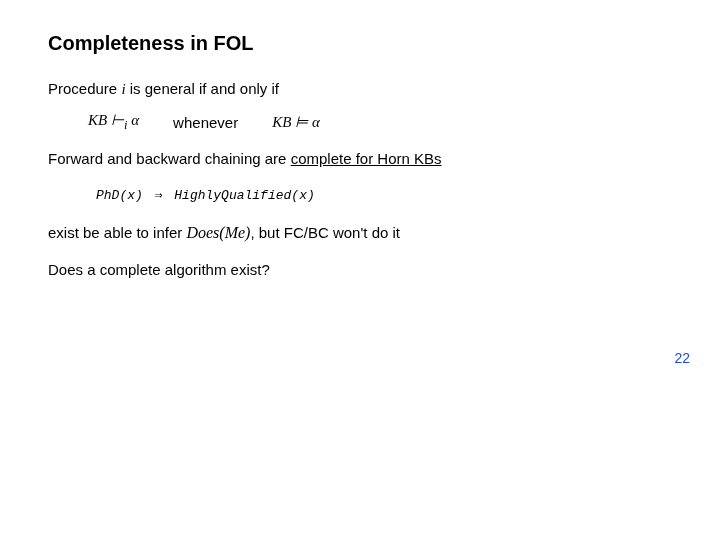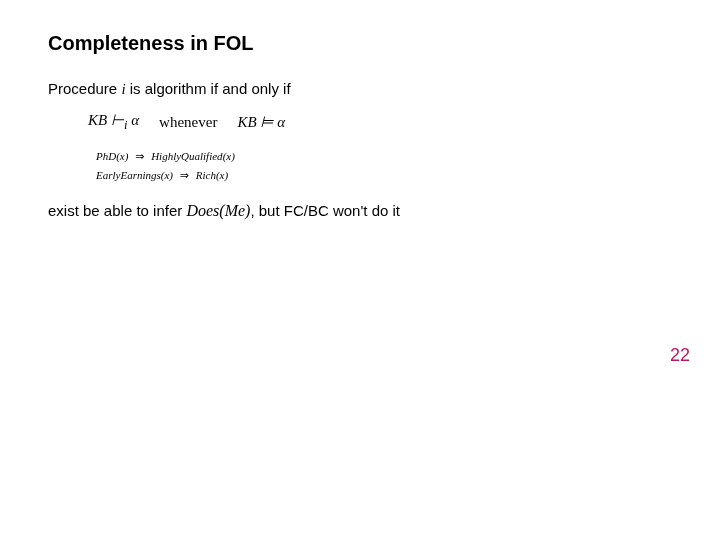--- a/index.html
+++ b/index.html
@@ -27,95 +27,100 @@
     .block {
       margin-bottom: 14px;
     }
     .math-line {
       font-family: 'Georgia', 'Times New Roman', serif;
       font-style: italic;
       font-size: 15px;
       display: flex;
       align-items: center;
       margin: 10px 0 10px 40px;
-      gap: 2px;
+      gap: 16px;
     }
     .math-formula {
       font-family: 'Georgia', 'Times New Roman', serif;
       font-style: italic;
       font-size: 15px;
     }
     .word-whenever {
-      font-family: Liberation Serif, serif;
+      font-family: Liberation Sans, sans-serif;
       font-style: normal;
       font-size: 15px;
       margin: 0 18px;
     }
     .underlined {
       text-decoration: underline;
     }
     .para {
       font-family: 'Arial', sans-serif;
       font-style: normal;
       font-size: 15px;
       line-height: 1.55;
     }
     .math-block {
       margin: 10px 0 10px 48px;
     }
     .math-block div {
-      font-family: Liberation Serif, serif;
+      font-family: Liberation Mono, monospace;
       font-style: italic;
-      font-size: 11px;
+      font-size: 13px;
       line-height: 1.7;
     }
     .arrow {
       font-style: normal;
       margin: 0 4px;
     }
     .page-num {
       position: absolute;
       bottom: 18px;
       right: 30px;
       font-family: 'Arial', sans-serif;
-      font-size: 18px;
-      color: #be185d;
+      font-size: 14px;
+      color: #1d4ed8;
     }
     .inline-math {
       font-family: 'Georgia', 'Times New Roman', serif;
       font-style: italic;
     }
   </style>
 </head>
 <body>
 
 <div class="slide">
 
   <div class="title">Completeness in FOL</div>
 
   <div class="block">
     <span class="para">
-      <span>Procedure </span><span class="inline-math">i</span><span> is algorithm if and only if</span>
+      <span>Procedure </span><span class="inline-math">i</span><span> is general if and only if</span>
     </span>
     <div class="math-line">
       <span class="math-formula"><i>KB</i> ⊢<sub>i</sub> α</span>
       <span class="word-whenever">whenever</span>
       <span class="math-formula"><i>KB</i> ⊨ α</span>
     </div>
   </div>
 
   <div class="block">
+    <div class="para">
+      <span>Forward and backward chaining are </span><span class="underlined">complete for Horn KBs</span>
+    </div>
   </div>
 
   <div class="block">
     <div class="math-block">
       <div><i>PhD</i>(<i>x</i>) <span class="arrow">⇒</span> <i>HighlyQualified</i>(<i>x</i>)</div>
-      <div><i>EarlyEarnings</i>(<i>x</i>) <span class="arrow">⇒</span> <i>Rich</i>(<i>x</i>)</div>
     </div>
   </div>
 
   <div class="block">
     <span class="para">exist be able to infer </span><span class="inline-math">Does(Me)</span><span class="para">, but FC/BC won't do it</span>
   </div>
 
+  <div class="block">
+    <span class="para">Does a complete algorithm exist?</span>
+  </div>
 
   <div class="page-num">22</div>
 </div>
 
 </body></html>

